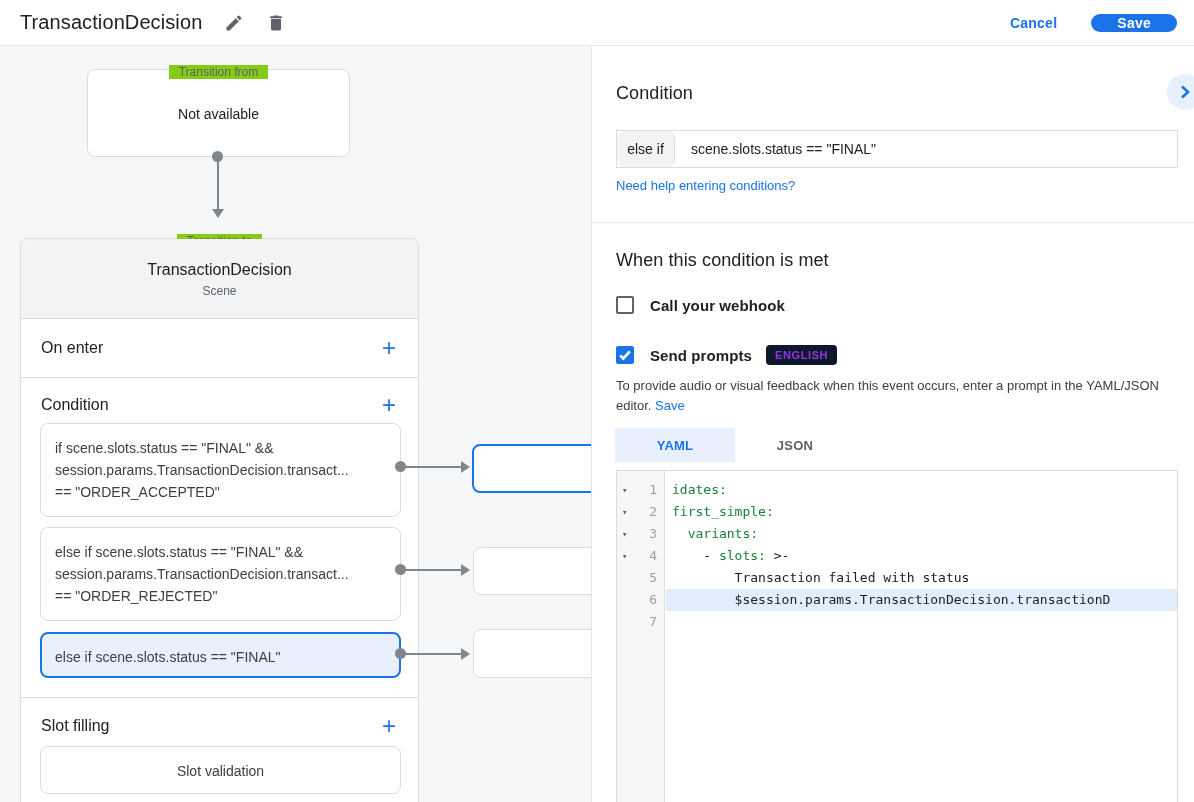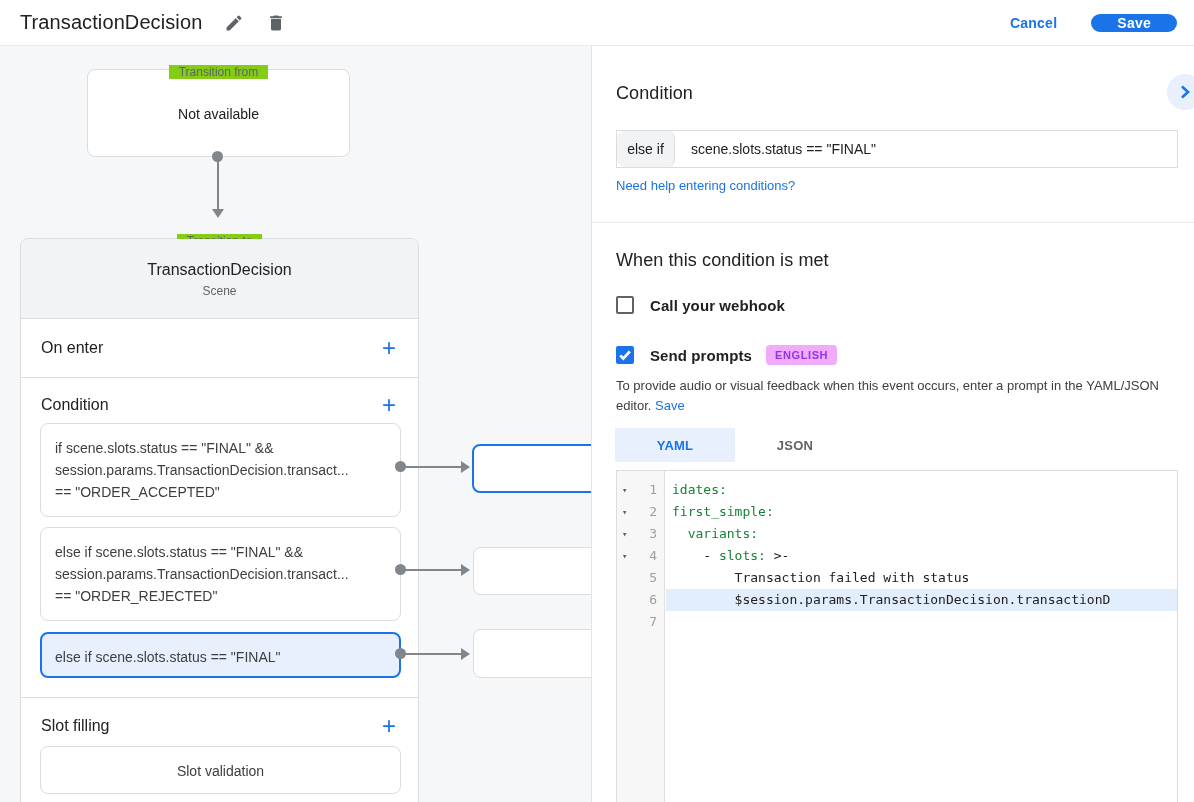--- a/index.html
+++ b/index.html
@@ -62,21 +62,21 @@
                    align-items:center; justify-content:center; font-size:14px; color:#202124;border-radius:8px; }
   .elseif-input { flex:1; border:none; outline:none; font-size:14px; color:#202124; padding:0 16px;
                   font-family:"Liberation Sans","DejaVu Sans",sans-serif; background:#fff; }
   .link { color:#1a73e8; font-size:13px; text-decoration:none; cursor:pointer; }
   .rp-divider { position:absolute; left:0; top:176px; width:100%; border-bottom:1px solid #e8eaed; }
   .cb-row { position:absolute; left:24px; display:flex; align-items:center; }
   .checkbox { width:18px; height:18px; border:2px solid #5f6368; border-radius:2px; background:#fff; cursor:pointer; }
   .checkbox.checked { border-color:#1a73e8; background:#1a73e8; display:flex; align-items:center; justify-content:center; }
   .checkbox.checked svg { width:14px; height:14px; stroke:#fff; stroke-width:3; fill:none; }
   .cb-label { font-size:15px; font-weight:700; color:#202124; margin-left:16px; letter-spacing:.1px; }
-  .lang-badge { margin-left:14px; background:#f0abfc; color:#9334e6; font-size:11px; font-weight:700;
+  .lang-badge { margin-left:14px; background:#0f172a; color:#9334e6; font-size:11px; font-weight:700;
                 letter-spacing:.6px; padding:4px 9px; border-radius:4px; }
   .helper { position:absolute; left:24px; top:330px; width:566px; font-size:13px; color:#3c4043; line-height:20px; }
   
   .tabs { position:absolute; left:23px; top:382px; display:flex; }
   .tab { width:120px; height:34px; display:flex; align-items:center; justify-content:center;
          font-size:13px; font-weight:700; letter-spacing:.25px; color:#5f6368; cursor:pointer; }
   .tab.active { background:#e8f0fe; color:#1a73e8; }
   
   .editor { position:absolute; left:24px; top:424px; width:562px; height:333px; border:1px solid #dadce0;
             background:#fff; font-family:"DejaVu Sans Mono","Liberation Mono",monospace; font-size:13px; overflow:hidden; }

